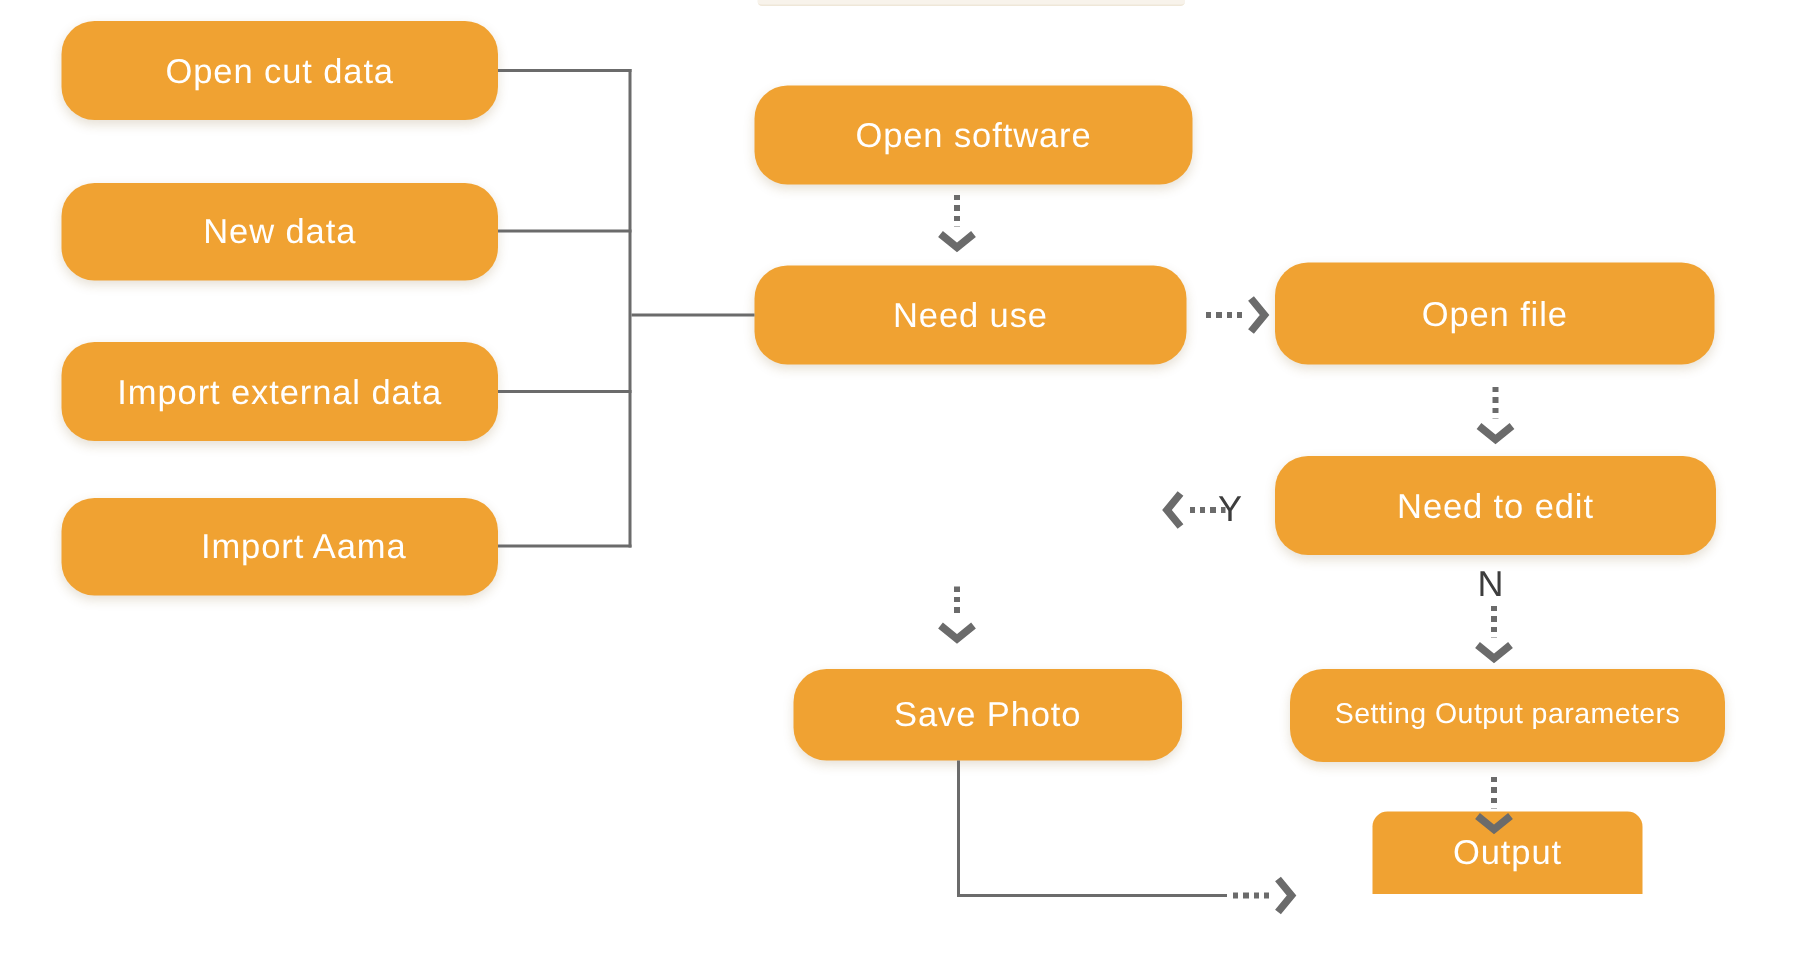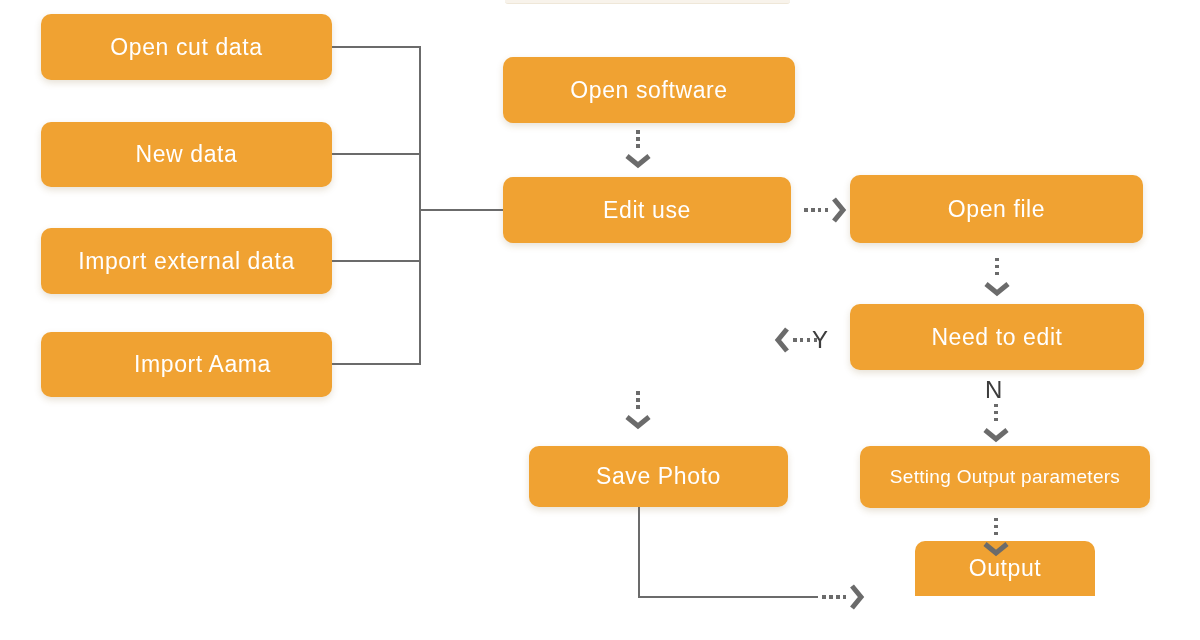--- a/index.html
+++ b/index.html
@@ -16,21 +16,21 @@
     width: 1200px; height: 640px;
     position: relative; overflow: hidden;
   }
   .canvas { position: absolute; left: 0; top: 0; width: 1200px; height: 640px; }
 
   
   .node {
     position: absolute;
     background: var(--node-fill);
     color: var(--node-text);
-    border-radius: 10px;
+    border-radius: 22px;
     display: flex; align-items: center; justify-content: center;
     font-size: 23px; letter-spacing: 0.6px;
     box-shadow: 0 3px 7px rgba(120, 90, 30, 0.18);
     text-align: center;
   }
   .node.small { font-size: 19px; letter-spacing: 0.3px; }
 
   #b-open-cut-data        { left: 41px;  top: 14px;  width: 291px; height: 66px; }
   #b-new-data             { left: 41px;  top: 122px; width: 291px; height: 65px; }
   #b-import-external-data { left: 41px;  top: 228px; width: 291px; height: 66px; }
@@ -113,21 +113,21 @@
     <span>Import external data</span>
   </div>
   <div class="node" id="b-import-aama">
     <span>Import Aama</span>
   </div>
 
   <div class="node" id="b-open-software">
     <span>Open software</span>
   </div>
   <div class="node" id="b-first-use">
-    <span>Edit use</span>
+    <span>Need use</span>
   </div>
   <div class="node" id="b-open-file">
     <span>Open file</span>
   </div>
   <div class="node" id="b-need-to-edit">
     <span>Need to edit</span>
   </div>
   <div class="node" id="b-save-photo">
     <span>Save Photo</span>
   </div>

